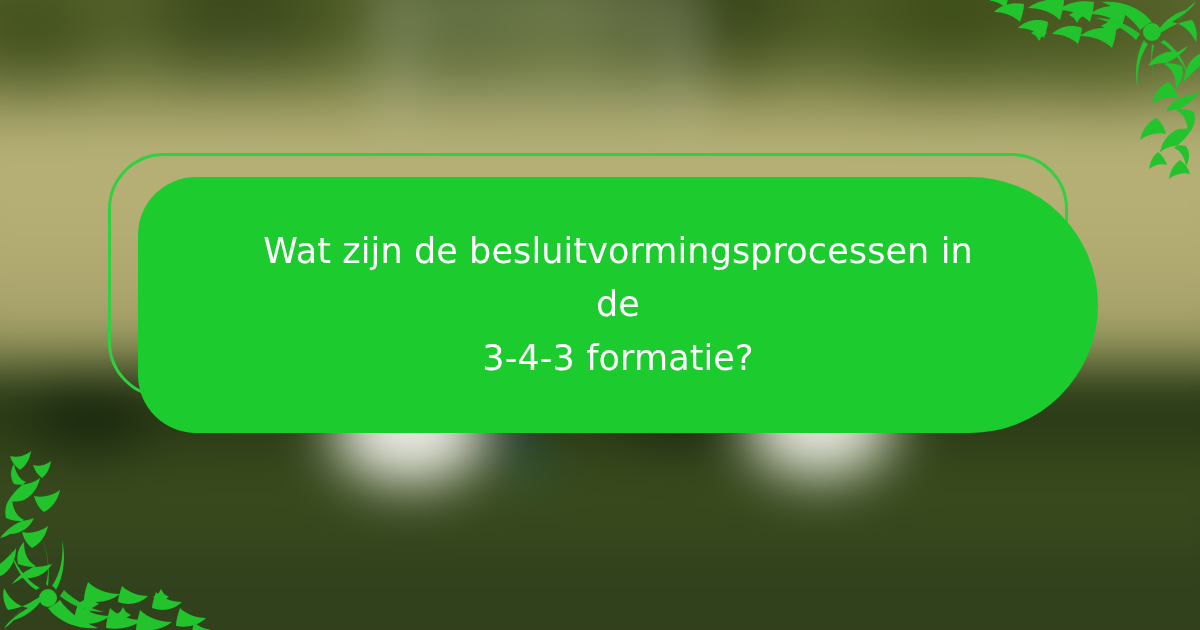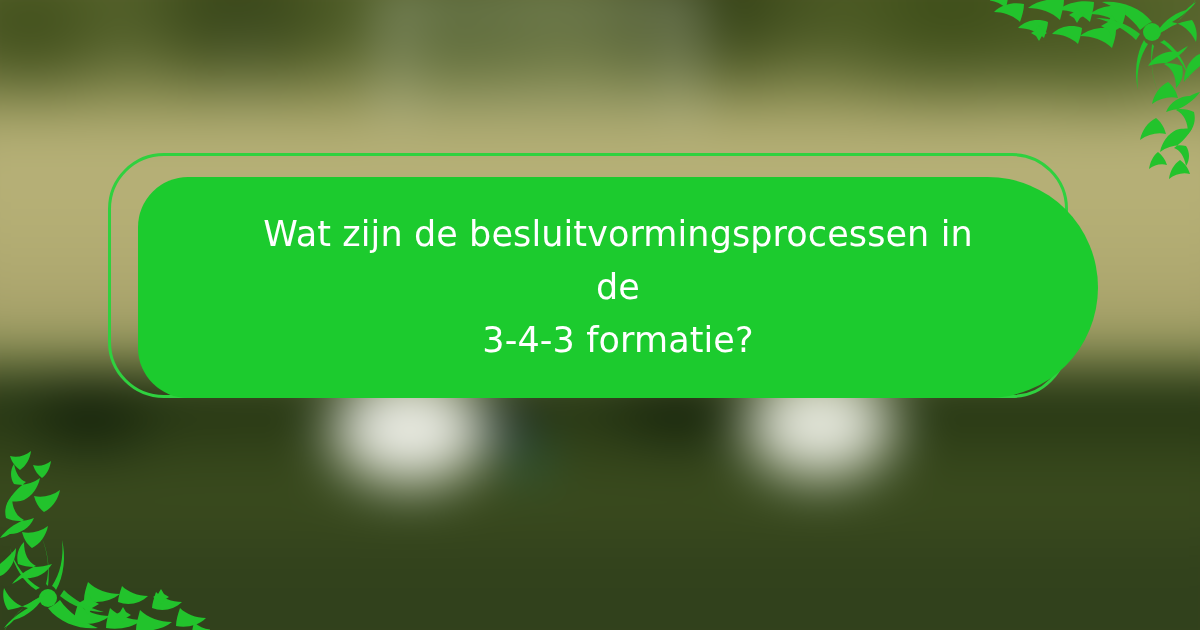--- a/index.html
+++ b/index.html
@@ -107,21 +107,21 @@
     border-radius: 56px;
     background: transparent;
     box-sizing: border-box;
   }
 
   .card-filled {
     position: absolute;
     left: 138px;
     top: 177px;
     width: 960px;
-    height: 221px;
+    height: 256px;
     background: #1ccb2e;
     border-radius: 58px 58px 58px 58px;
     box-sizing: border-box;
     display: flex;
     align-items: center;
     justify-content: center;
     padding: 0 70px;
   }
   
   .card-filled.pill-right {

